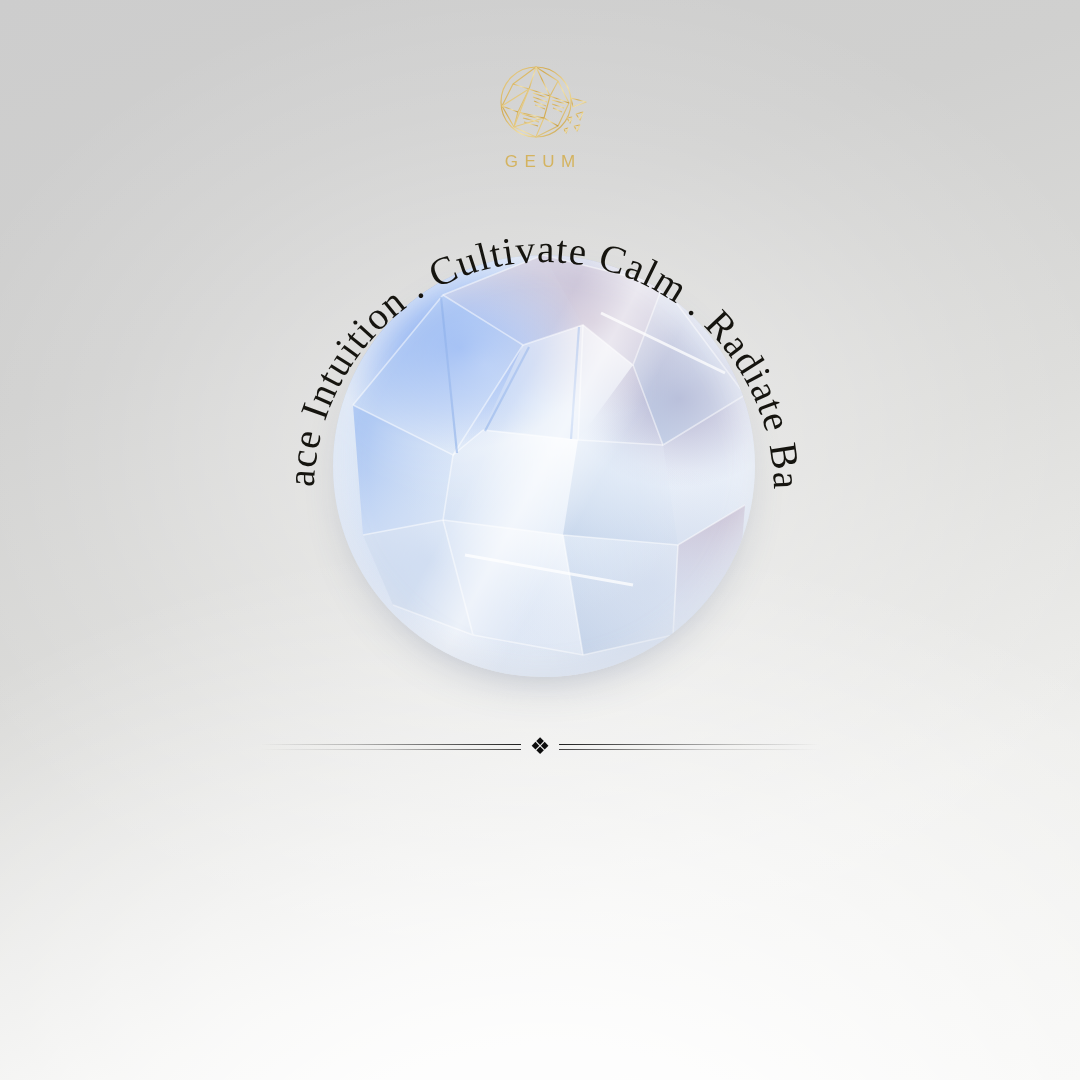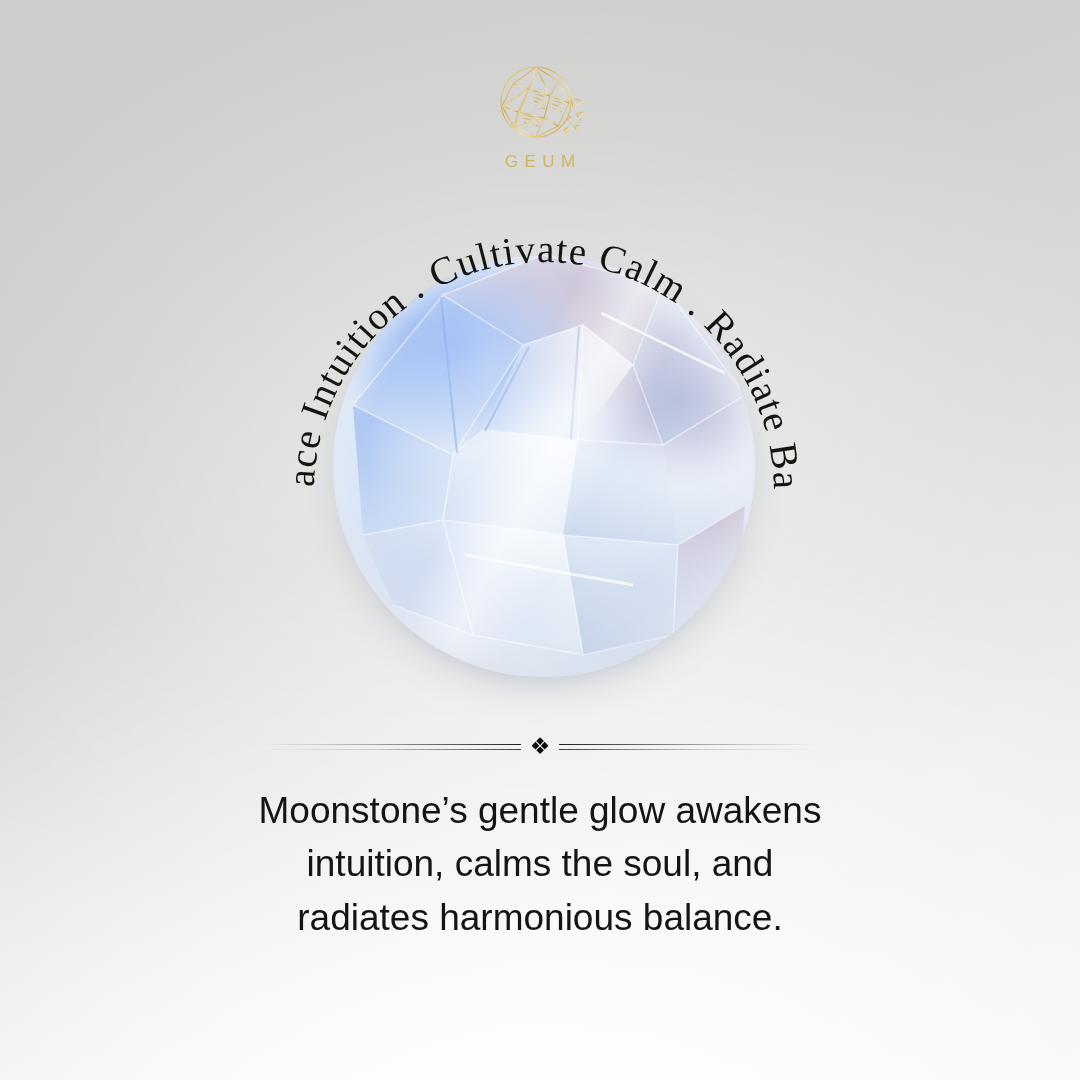--- a/index.html
+++ b/index.html
@@ -297,18 +297,15 @@
   </svg>
 
   <div id="caption">
 
     <div id="divider">
       <span class="rule left"></span>
       <span id="divider-ornament">❖</span>
       <span class="rule right"></span>
     </div>
 
-    <div id="gem-description">Moonstone’s gentle glow awakens
-intuition, calms the soul, and
-radiates harmonious balance.</div>
   </div>
 
 </div>
 
 </body></html>

